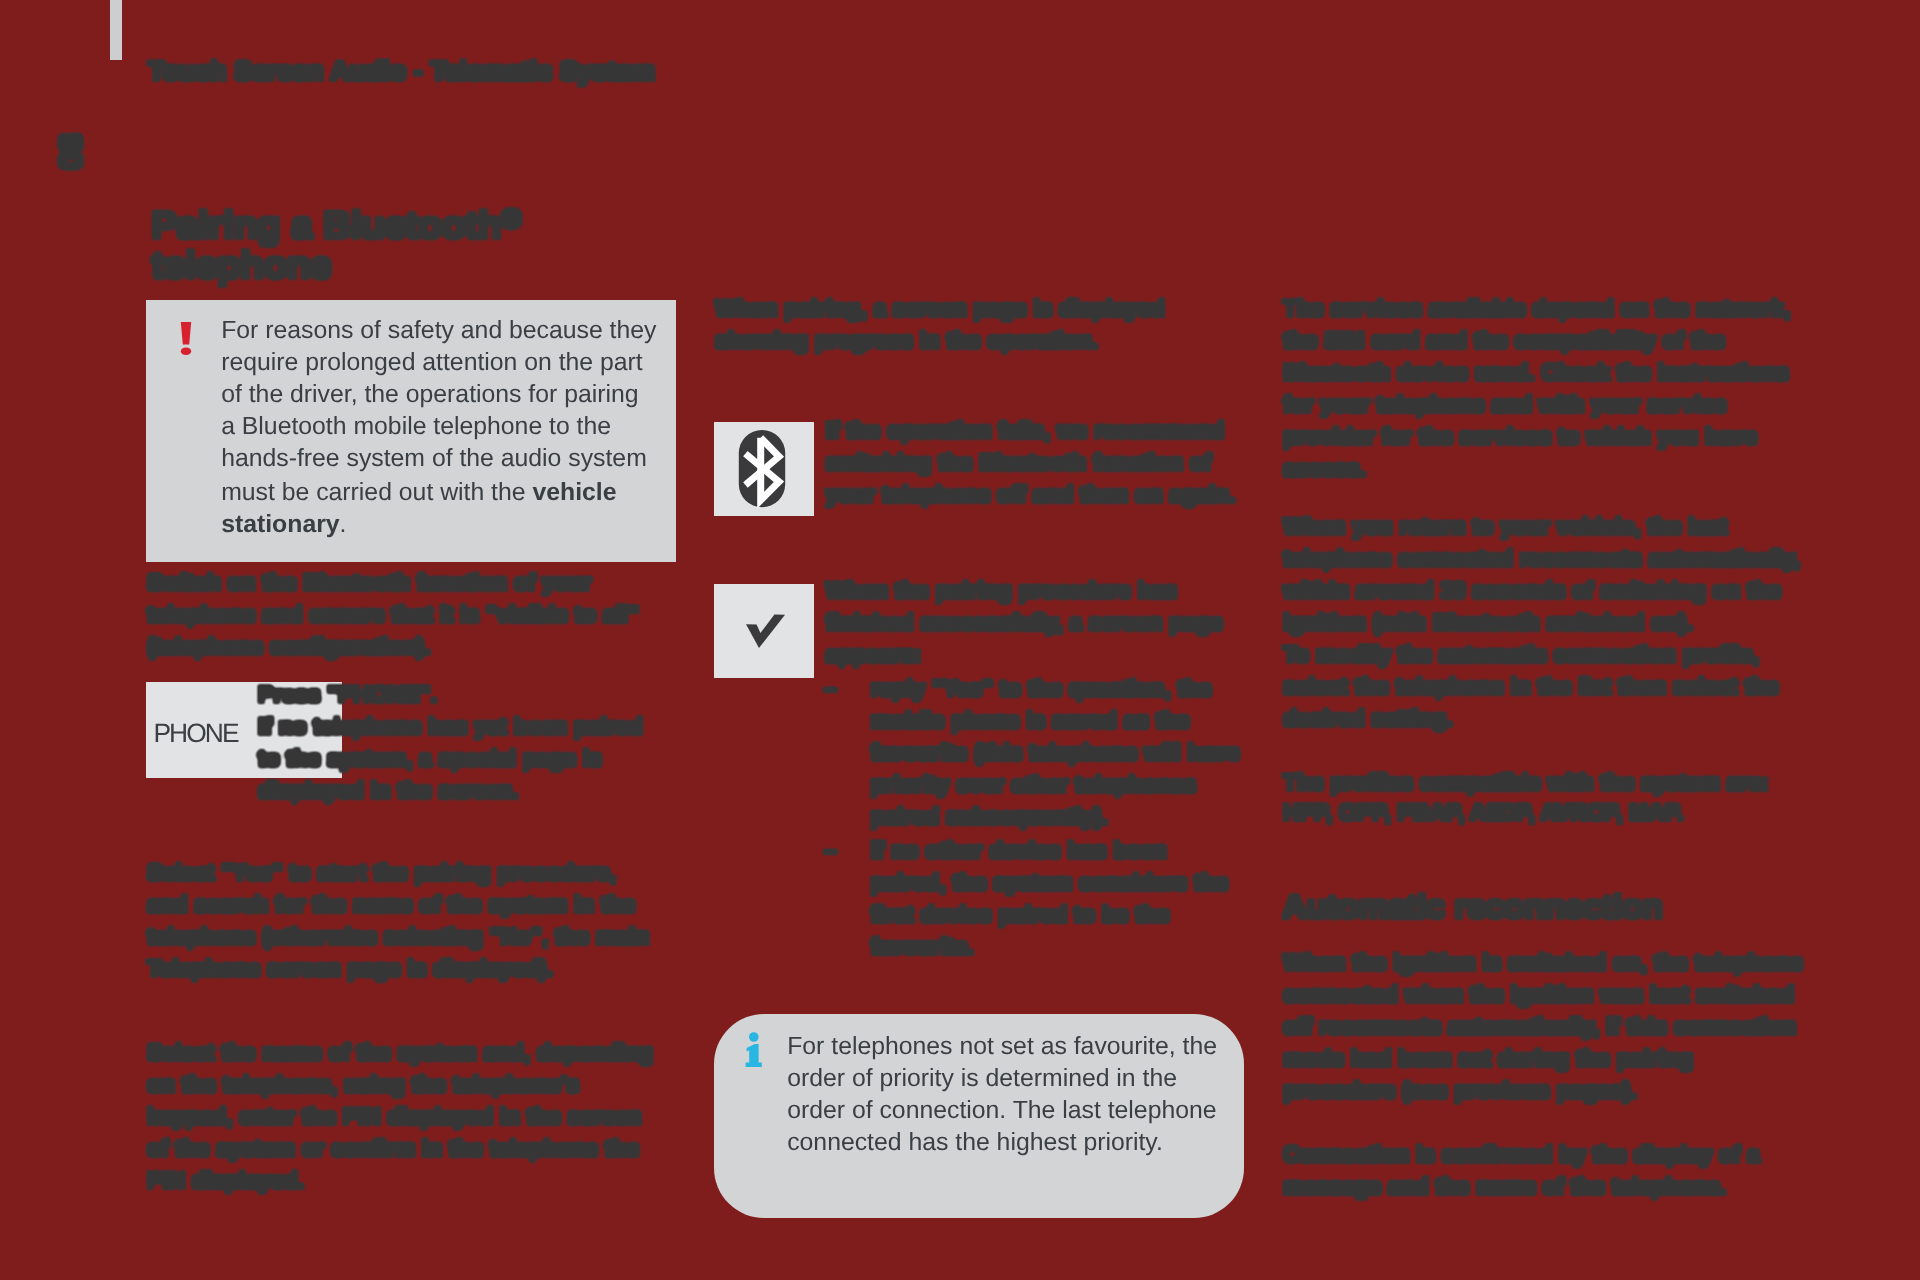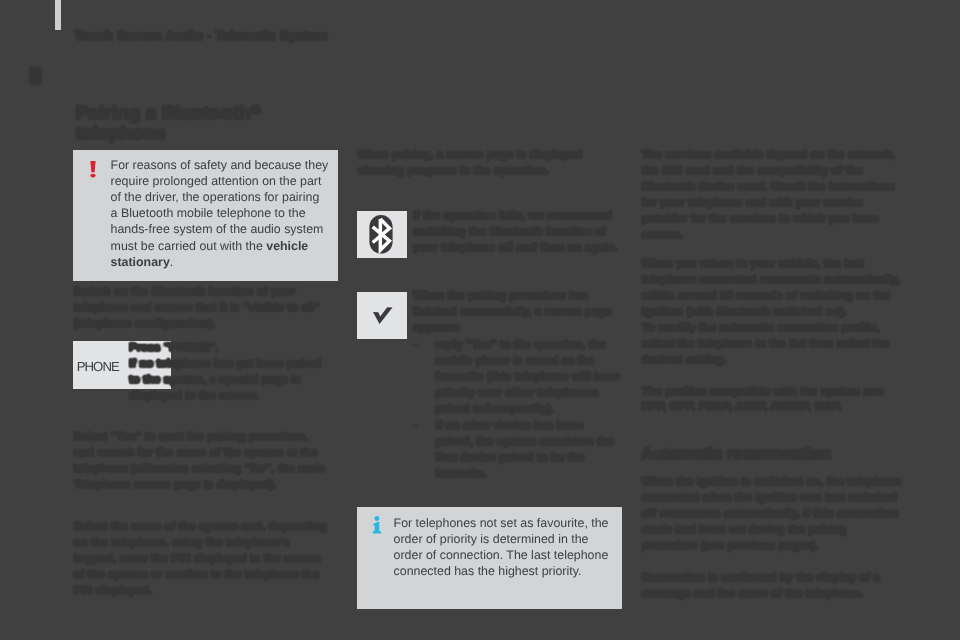--- a/index.html
+++ b/index.html
@@ -1,19 +1,19 @@
 <!DOCTYPE html>
 <html><head>
 <meta charset="utf-8">
 <title>Pairing a Bluetooth telephone</title>
 <style>
   html,body{margin:0;padding:0;background:#ffffff;}
   body{width:960px;height:640px;overflow:hidden;position:relative;
        font-family:"Liberation Sans",sans-serif;color:#333335;-webkit-font-smoothing:antialiased;text-rendering:geometricPrecision;}
-  .page{position:absolute;left:0;top:0;width:960px;height:640px;background:#404040;overflow:hidden;}
+  .page{position:absolute;left:0;top:0;width:960px;height:640px;background:#7f1d1d;overflow:hidden;}
 
   
   .scan{color:#373637;font-weight:bold;filter:url(#scanblur);}
 
   #headerbar{position:absolute;left:55px;top:0;width:6px;height:30px;background:#cccecf;}
   #headertitle{position:absolute;left:74px;top:28.5px;font-size:13.45px;line-height:13px;white-space:nowrap;}
 
   #pagenum{position:absolute;left:30px;top:85px;font-size:16.5px;line-height:12.5px;
            transform:rotate(-90deg);transform-origin:left top;white-space:nowrap;}
 
@@ -48,21 +48,21 @@
              text-align:left;font-size:13.2px;line-height:13px;font-weight:normal;color:#3a3f44;
              letter-spacing:-0.95px;}
 
   .greybox{background:#d2d4d6;}
   .gbody{transform:translateZ(0);font-size:12.4px;line-height:16.15px;color:#3a3f44;font-weight:normal;}
 
   .warn{position:absolute;left:73.2px;top:150.2px;width:264.5px;height:130.5px;}
   .warn .bang{position:absolute;left:13.4px;top:9.4px;width:12px;height:22px;line-height:0;}
   .warn .txt{position:absolute;left:37.4px;top:6.6px;width:219px;}
 
-  .info{position:absolute;left:357.1px;top:506.6px;width:264.9px;height:102px;}
+  .info{position:absolute;left:357.1px;top:506.6px;width:264.9px;height:102px;border-radius:25px;}
   .info .ii{position:absolute;left:14.2px;top:9.7px;width:12px;height:22px;line-height:0;}
   .info .txt{position:absolute;left:36.5px;top:8.3px;width:222px;}
 
   .iconbox{position:absolute;background:#e2e3e5;}
 
   #watermark{position:absolute;left:680px;top:611.5px;font-size:27.4px;line-height:26px;color:#a3a3a3;letter-spacing:-0.2px;-webkit-text-stroke:0.6px #a3a3a3;}
   .shead{font-size:16.63px;line-height:20px;font-weight:bold;}
 </style>
 </head>
 <body>

